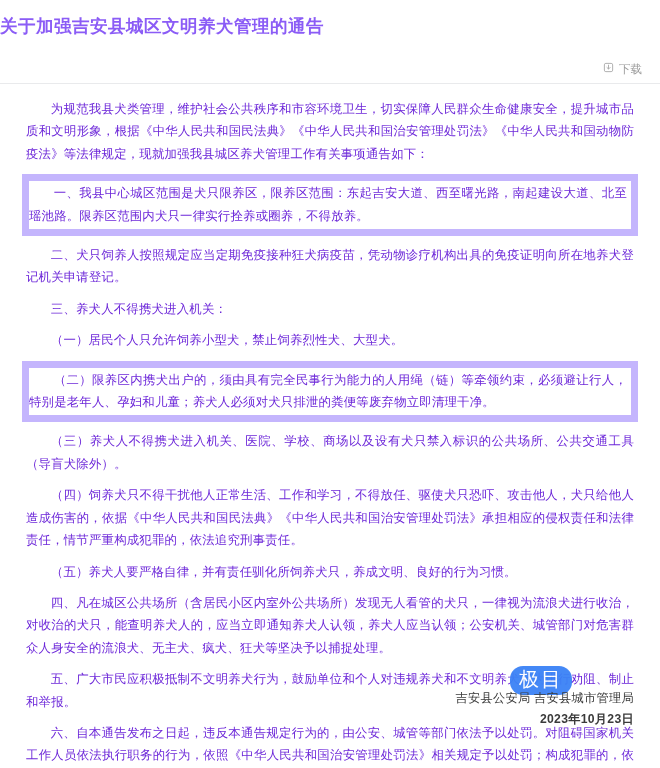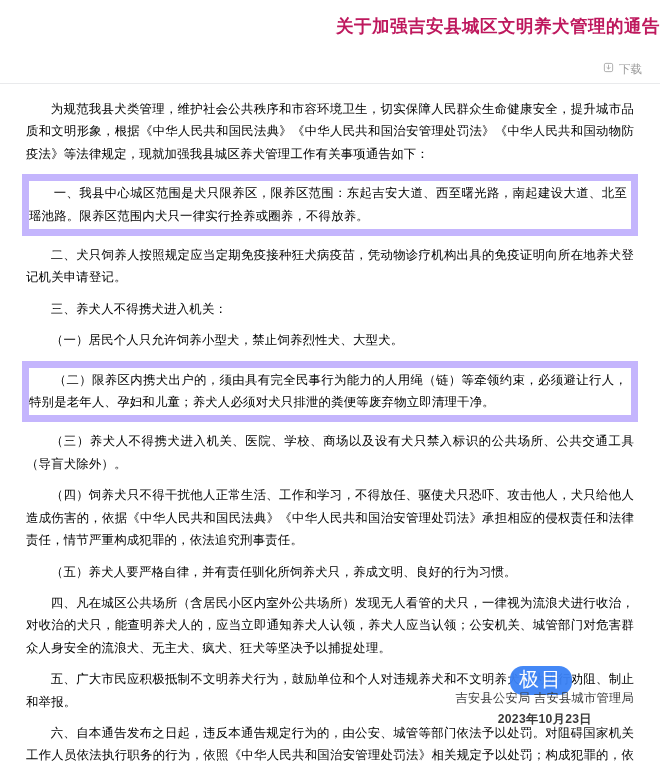--- a/index.html
+++ b/index.html
@@ -15,24 +15,24 @@
     overflow: hidden;
     position: relative;
   }
   .page {
     width: 660px;
     height: 768px;
     position: relative;
     box-sizing: border-box;
   }
   .doc-title {
-    text-align: right;
+    text-align: left;
     font-size: 17.5px;
     font-weight: bold;
-    color: #be185d;
+    color: #8b5cf6;
     letter-spacing: 0.5px;
     padding-top: 14px;
     line-height: 1.4;
   }
   .toolbar {
     position: absolute;
     top: 62px;
     right: 18px;
     display: flex;
     gap: 5px;
@@ -62,38 +62,38 @@
     box-sizing: border-box;
     padding: 0 26px 0 26px;
   }
   p.para {
     margin: 0 0 9px 0;
     font-size: 12.4px;
     line-height: 22.4px;
     text-align: justify;
     text-justify: inter-ideograph;
     text-indent: 2em;
-    color: #000000;
+    color: #6d28d9;
     letter-spacing: 0.2px;
   }
   .boxed {
     border: 7px solid #c4b5fd;
     padding: 1px 4px 2px 0;
     margin-bottom: 8px;
     margin-left: -4px;
     margin-right: -4px;
   }
   .boxed p.para {
     margin-bottom: 0;
   }
   .signature {
     position: absolute;
     right: 26px;
     bottom: 38px;
-    text-align: center;
+    text-align: right;
     font-size: 12.2px;
     line-height: 21px;
     color: #3a3a3a;
     letter-spacing: 0.3px;
   }
   .sign-date {
     font-size: 12.2px;
     color: #3a3a3a;
     font-weight: bold;
   }

